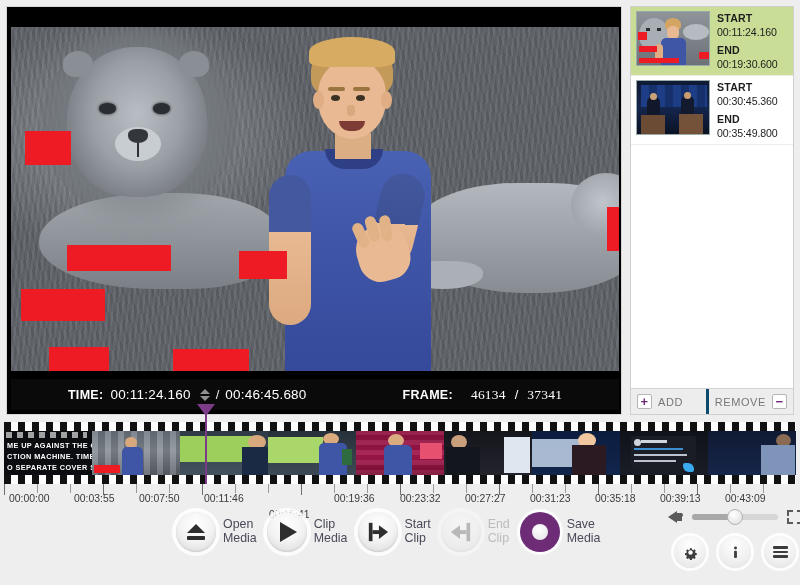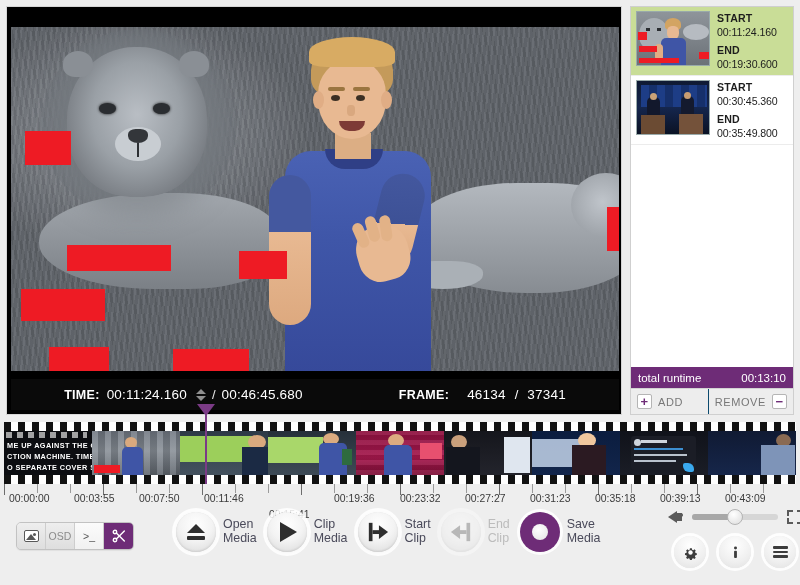--- a/index.html
+++ b/index.html
@@ -130,21 +130,21 @@
   }
   .tb-label { font-weight:bold; letter-spacing:.3px; font-size:12.5px;}
   .tb-value { margin-left:7px; font-size:13.5px; letter-spacing:.2px;}
   .tb-group { display:flex; align-items:center;}
   .spinner { display:inline-flex; flex-direction:column; margin:0 6px 0 9px; gap:2px;}
   .spin-arrow { width:0;height:0;border-left:5px solid transparent;border-right:5px solid transparent;}
   .spin-up { border-bottom:5px solid #8f8f8f;}
   .spin-dn { border-top:5px solid #8f8f8f;}
   .tb-sep { margin:0 6px 0 0; color:#e8e8e8;}
   .tb-frame-group { margin-left:96px; display:flex; align-items:center;}
-  .tb-frame-group .tb-value { margin-left:18px;}
+  .tb-frame-group .tb-value { margin-left:18px;font-family:Liberation Serif, serif;}
   .tb-fsep { margin:0 9px;}
 
   
   .clip-panel {
     position:absolute; left:630px; top:6px; width:164px; height:409px;
     background:#fff; border:1px solid #cfcfcf; display:flex; flex-direction:column;
   }
   .clip-title {
     height:25px; flex:0 0 25px;
     background: linear-gradient(180deg,#fdfdfd 0%, #f2f2f2 55%, #e8e8e8 100%);
@@ -169,21 +169,21 @@
   .runtime-bar {
     flex:0 0 21px; height:21px; background:#6e2c77; color:#fff;
     display:flex; align-items:center; justify-content:space-between;
     padding:0 7px; font-size:11.5px;
   }
   .clip-actions { flex:0 0 26px; display:flex; border-top:1px solid #d2d2d2; background:#ededed;}
   .clip-btn {
     flex:1 1 50%; display:flex; align-items:center; gap:6px;
     font-size:11px; color:#777; letter-spacing:.6px; padding:0 6px; cursor:pointer;
   }
-  .clip-btn.remove { justify-content:flex-end; border-left:1px solid #0c4a6e;}
+  .clip-btn.remove { justify-content:flex-end; border-left:3px solid #0c4a6e;}
   .pm-box {
     width:15px;height:15px;border:1px solid #b5b5b5;background:#fff;border-radius:2px;
     display:flex;align-items:center;justify-content:center;color:#6e2c77;font-size:13px;
     line-height:1; font-weight:bold;
   }
 
   
   .filmstrip {
     position:absolute; left:4px; top:422px; width:792px; height:62px;
     background:#111; overflow:hidden; cursor:pointer;
@@ -413,24 +413,20 @@
         <div class="clip-meta">
           <b>START</b><br>
           <span class="val">00:30:45.360</span>
           <div class="gap"></div>
           <b>END</b><br>
           <span class="val">00:35:49.800</span>
         </div>
       </div>
     </div>
 
-    <div class="runtime-bar">
-      <span>total runtime</span>
-      <span>00:13:10</span>
-    </div>
 
     <div class="clip-actions">
       <div class="clip-btn">
         <span class="pm-box">+</span>
         <span>ADD</span>
       </div>
       <div class="clip-btn remove">
         <span>REMOVE</span>
         <span class="pm-box">−</span>
       </div>
@@ -538,41 +534,20 @@
     <span class="tick-label" style="left:265px;margin-top:16px;">00:15:41</span>
     <span class="tick-label" style="left:330px;">00:19:36</span>
     <span class="tick-label" style="left:396px;">00:23:32</span>
     <span class="tick-label" style="left:461px;">00:27:27</span>
     <span class="tick-label" style="left:526px;">00:31:23</span>
     <span class="tick-label" style="left:591px;">00:35:18</span>
     <span class="tick-label" style="left:656px;">00:39:13</span>
     <span class="tick-label" style="left:721px;">00:43:09</span>
   </div>
 
-  <div class="modebar">
-    <div class="mode-btn">
-      <span class="img-icon"></span>
-    </div>
-    <div class="mode-btn">
-      <span>OSD</span>
-    </div>
-    <div class="mode-btn light">
-      <span>&gt;_</span>
-    </div>
-    <div class="mode-btn active">
-      <svg width="16" height="16" viewBox="0 0 24 24">
-        <g fill="none" stroke="#ffffff" stroke-width="2.1" stroke-linecap="round">
-          <circle cx="6" cy="18" r="2.6"></circle>
-            <circle cx="6" cy="6" r="2.6"></circle>
-          <line x1="8" y1="16.4" x2="20" y2="4.4"></line>
-            <line x1="8" y1="7.6" x2="20" y2="19.6"></line>
-        </g>
-      </svg>
-    </div>
-  </div>
 
   <div class="transport">
 
     <div class="tr-item">
       <div class="tr-circle">
         <span class="ic-eject">
           <span class="tri"></span>
             <span class="bar"></span>
         </span>
       </div>

